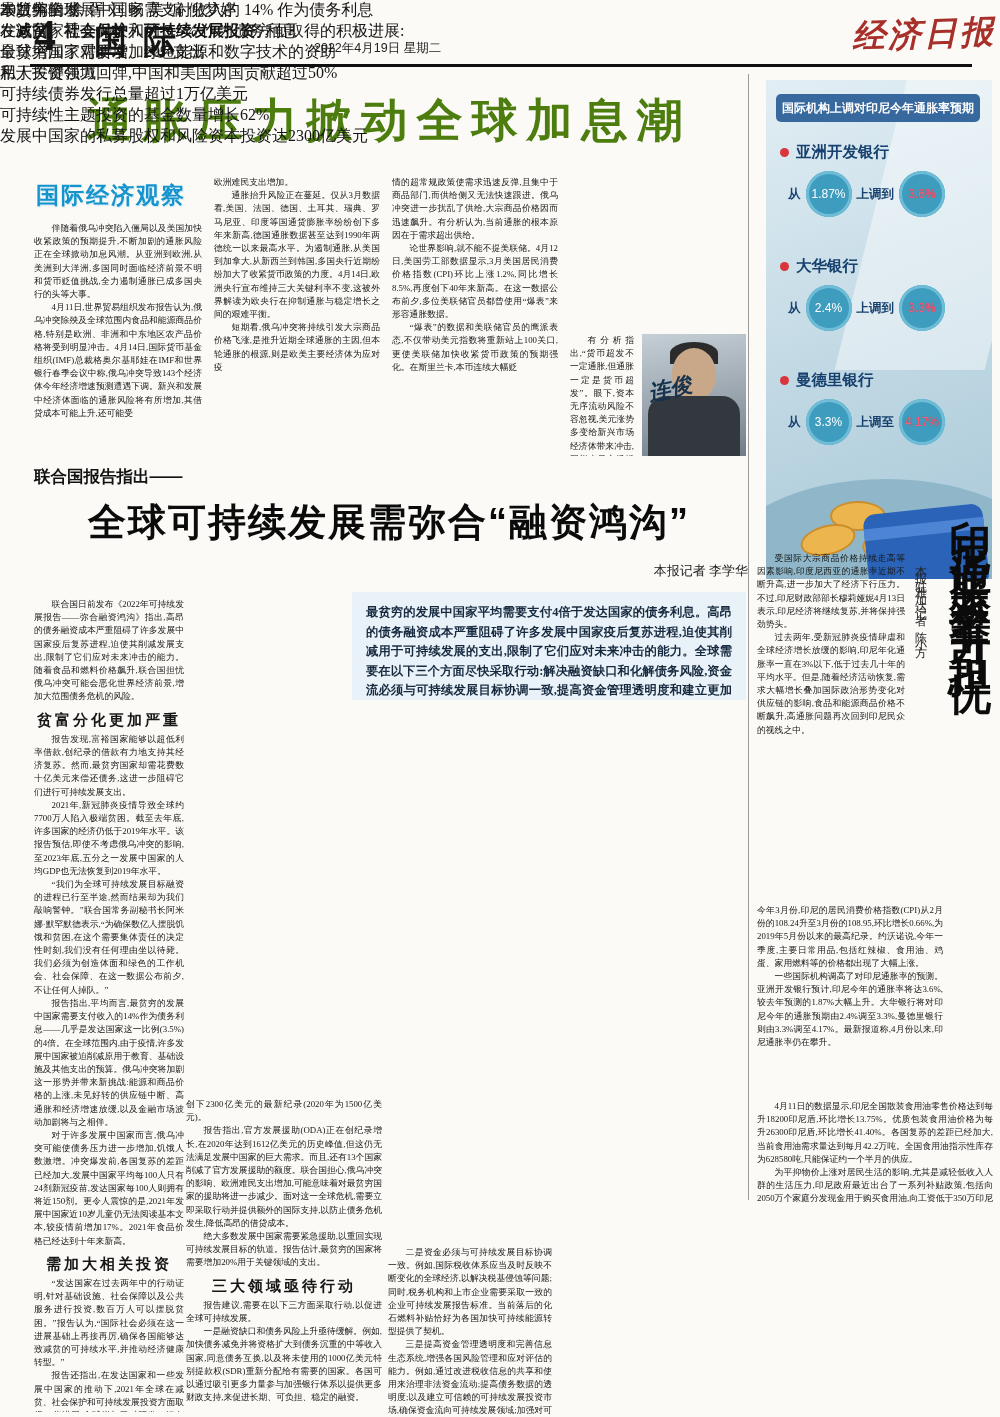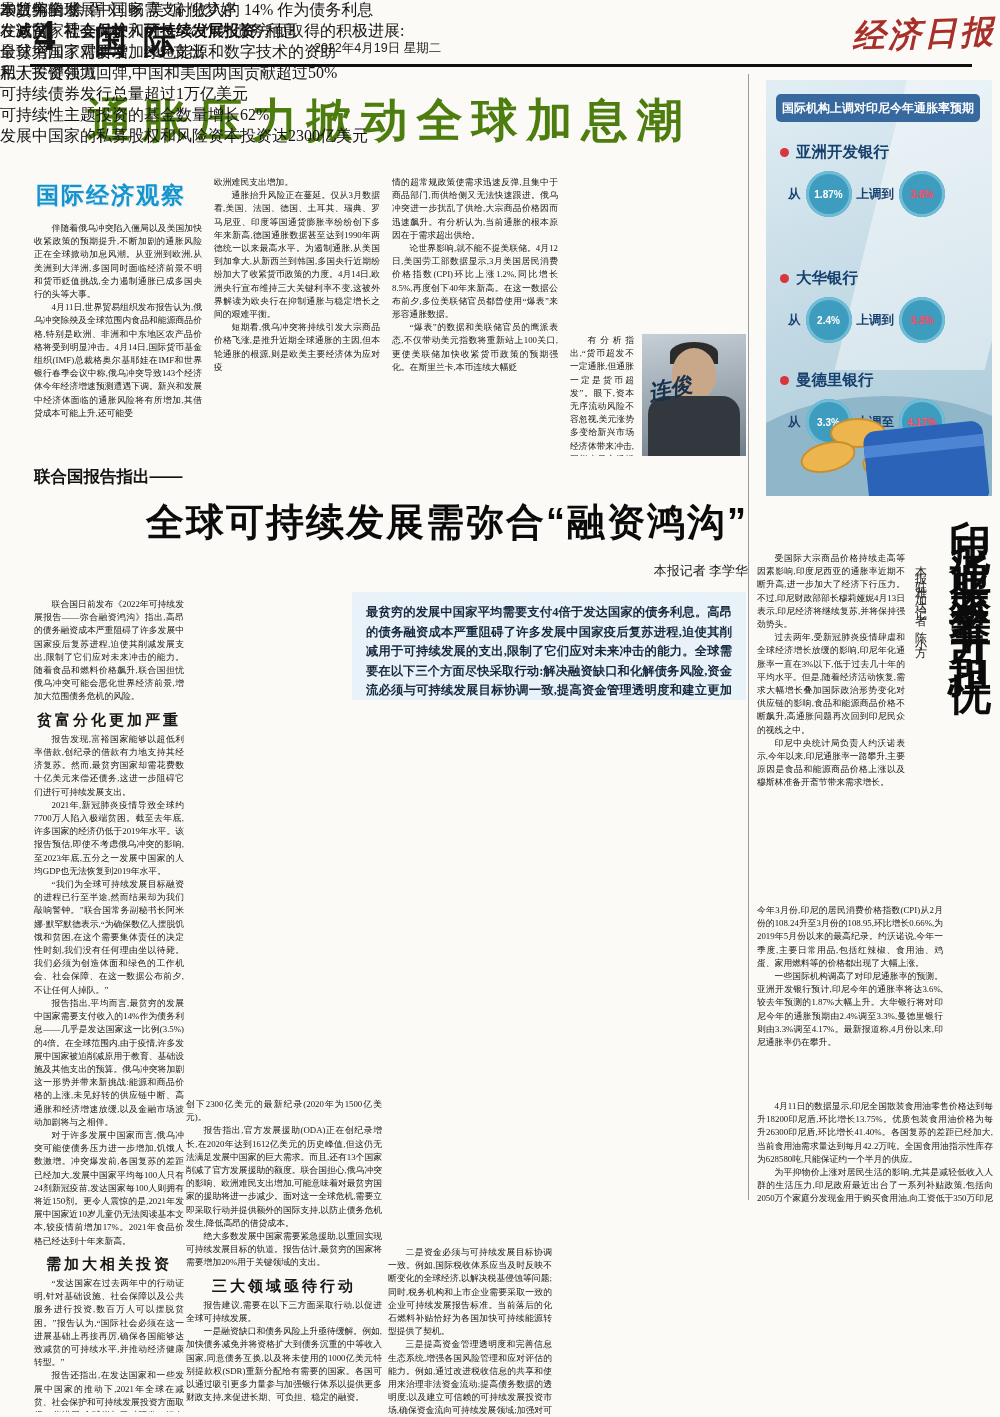--- a/index.html
+++ b/index.html
@@ -26,48 +26,48 @@
   .c2{left:214px;top:176px;width:166px;height:282px;}
   .c3{left:392px;top:176px;width:166px;height:282px;}
   .c4{left:570px;top:176px;width:166px;height:154px;}
   .c4b{left:570px;top:334px;width:64px;height:122px;}
   .portrait{left:642px;top:334px;width:104px;height:122px;background:linear-gradient(170deg,#c6cfd6,#8d99a3 70%,#707d88);overflow:hidden;}
   .p-head{position:absolute;left:30px;top:14px;width:44px;height:52px;border-radius:50% 50% 46% 46%;background:#c9a88a;}
   .p-hair{position:absolute;left:28px;top:8px;width:48px;height:22px;border-radius:50% 50% 0 0;background:#2b2b2b;}
   .p-suit{position:absolute;left:6px;top:62px;width:92px;height:60px;border-radius:18px 18px 0 0;background:#33383f;}
   .p-sign{position:absolute;left:6px;top:40px;font-size:22px;font-style:italic;font-weight:bold;color:#16324d;transform:rotate(-12deg);}
   
-  .bankpanel{left:766px;top:80px;width:226px;height:416px;background:linear-gradient(160deg,#e2eef4,#bdd6e2 60%,#a9c8d8);overflow:hidden;}
+  .bankpanel{left:766px;top:80px;width:226px;height:499px;background:linear-gradient(160deg,#e2eef4,#bdd6e2 60%,#a9c8d8);overflow:hidden;}
   .bp-shape1{position:absolute;right:-30px;top:-10px;width:150px;height:300px;background:rgba(255,255,255,.45);transform:skew(-14deg);}
   .bp-shape2{position:absolute;left:-40px;bottom:-60px;width:320px;height:160px;border-radius:50%;background:#8fb7c9;}
   .bp-title{position:absolute;left:10px;top:14px;width:204px;height:28px;line-height:28px;background:#37699f;border-radius:5px;
             color:#fff;font-size:12px;font-weight:bold;text-align:center;font-family:"Liberation Sans",sans-serif;}
   .bankrow{position:absolute;left:14px;width:200px;}
-  .br1{top:62px;}.br2{top:188px;}.br3{top:290px;}
+  .br1{top:62px;}.br2{top:176px;}.br3{top:290px;}
   .bname{display:flex;align-items:center;gap:7px;font-size:15.5px;font-weight:bold;color:#16406e;font-family:"Liberation Sans",sans-serif;}
   .dot{width:9px;height:9px;border-radius:50%;background:#d9363c;display:inline-block;}
   .bvals{display:flex;align-items:center;gap:5px;margin-top:8px;margin-left:8px;font-family:"Liberation Sans",sans-serif;}
   .cong{font-size:12.5px;font-weight:bold;color:#16406e;}
   .circ{width:46px;height:46px;border-radius:50%;background:#3e9dbf;box-shadow:inset 0 0 0 3px #6fbcd6;
-        display:flex;align-items:center;justify-content:center;font-size:10px;font-weight:bold;}
+        display:flex;align-items:center;justify-content:center;font-size:12px;font-weight:normal;}
   .circ.w{color:#ffffff;}
   .circ.r{color:#ff5d7e;text-shadow:0 0 1px #c22;}
   .coin{position:absolute;width:52px;height:26px;border-radius:50%;background:#edb54d;border:2px solid #c98f2e;}
   .wallet{position:absolute;right:6px;bottom:-8px;width:120px;height:78px;border-radius:12px 12px 6px 6px;background:#2a63b8;transform:rotate(-6deg);}
   .wallet:before{content:"";position:absolute;left:0;top:14px;width:120px;height:12px;background:#4e84d4;}
   
   .vtitle{left:944px;top:486px;width:54px;height:624px;writing-mode:vertical-rl;font-size:42px;font-weight:bold;
           letter-spacing:17px;color:#0b0b0b;font-family:"Liberation Serif",serif;}
   .vbyline{left:912px;top:556px;height:410px;writing-mode:vertical-rl;font-size:12px;letter-spacing:7px;color:#222;}
   .icol1{left:757px;top:552px;width:148px;height:350px;}
   .icol2{left:757px;top:904px;width:186px;height:194px;}
   .icol3{left:757px;top:1100px;width:236px;height:102px;}
   
   .u-kicker{left:34px;top:466px;font-size:16.5px;font-weight:bold;font-family:"Liberation Sans",sans-serif;color:#111;}
-  .u-headline{left:30px;top:492px;width:718px;height:60px;line-height:60px;text-align:right;font-size:38px;font-weight:bold;
+  .u-headline{left:30px;top:492px;width:718px;height:60px;line-height:60px;text-align:center;font-size:38px;font-weight:bold;
               font-family:"Liberation Sans",sans-serif;letter-spacing:2px;color:#0b0b0b;}
   .u-byline{left:30px;top:562px;width:718px;text-align:right;font-size:13px;color:#222;}
   .summary{left:352px;top:592px;width:366px;height:86px;padding:11px 14px;background:#e9f2f8;
            font-size:12.3px;line-height:19.5px;font-weight:bold;color:#16293f;text-align:justify;overflow:hidden;}
   .leftcol{left:34px;top:598px;width:150px;height:814px;}
   .subhead{font-size:15px;font-weight:bold;font-family:"Liberation Sans",sans-serif;text-align:center;
            text-indent:0 !important;margin:9px 0 7px 0 !important;letter-spacing:3px;}
   .cola{left:186px;top:1098px;width:196px;height:316px;}
   .colb{left:388px;top:1246px;width:164px;height:168px;}
   
@@ -207,21 +207,20 @@
     <div class="coin" style="left:34px;bottom:24px;transform:rotate(-14deg);"></div>
     <div class="coin" style="left:96px;bottom:14px;transform:rotate(10deg);"></div>
     <div class="wallet"></div>
   </div>
 
   <div class="abs vtitle">印尼通胀率攀升引担忧</div>
   <div class="abs vbyline">本报驻雅加达记者 陈小方</div>
   <div class="abs col icol1">
     <p>受国际大宗商品价格持续走高等因素影响,印度尼西亚的通胀率近期不断升高,进一步加大了经济下行压力。不过,印尼财政部部长穆莉娅妮4月13日表示,印尼经济将继续复苏,并将保持强劲势头。</p>
     <p>过去两年,受新冠肺炎疫情肆虐和全球经济增长放缓的影响,印尼年化通胀率一直在3%以下,低于过去几十年的平均水平。但是,随着经济活动恢复,需求大幅增长叠加国际政治形势变化对供应链的影响,食品和能源商品价格不断飙升,高通胀问题再次回到印尼民众的视线之中。</p>
-    <p>印尼中央统计局负责人约沃诺表示,今年以来,印尼通胀率一路攀升,主要原因是食品和能源商品价格上涨以及穆斯林准备开斋节带来需求增长。</p>
   </div>
   <div class="abs col icol2">
     <p class="ni">今年3月份,印尼的居民消费价格指数(CPI)从2月份的108.24升至3月份的108.95,环比增长0.66%,为2019年5月份以来的最高纪录。约沃诺说,今年一季度,主要日常用品,包括红辣椒、食用油、鸡蛋、家用燃料等的价格都出现了大幅上涨。</p>
     <p>一些国际机构调高了对印尼通胀率的预测。亚洲开发银行预计,印尼今年的通胀率将达3.6%,较去年预测的1.87%大幅上升。大华银行将对印尼今年的通胀预期由2.4%调至3.3%,曼德里银行则由3.3%调至4.17%。最新报道称,4月份以来,印尼通胀率仍在攀升。</p>
   </div>
   <div class="abs col icol3">
     <p>4月11日的数据显示,印尼全国散装食用油零售价格达到每升18200印尼盾,环比增长13.75%。优质包装食用油价格为每升26300印尼盾,环比增长41.40%。各国复苏的差距已经加大,当前食用油需求量达到每月42.2万吨。全国食用油指示性库存为628580吨,只能保证约一个半月的供应。</p>
     <p>为平抑物价上涨对居民生活的影响,尤其是减轻低收入人群的生活压力,印尼政府最近出台了一系列补贴政策,包括向2050万个家庭分发现金用于购买食用油,向工资低于350万印尼盾的880多万工人发放补贴等。</p>
 
   </div>

